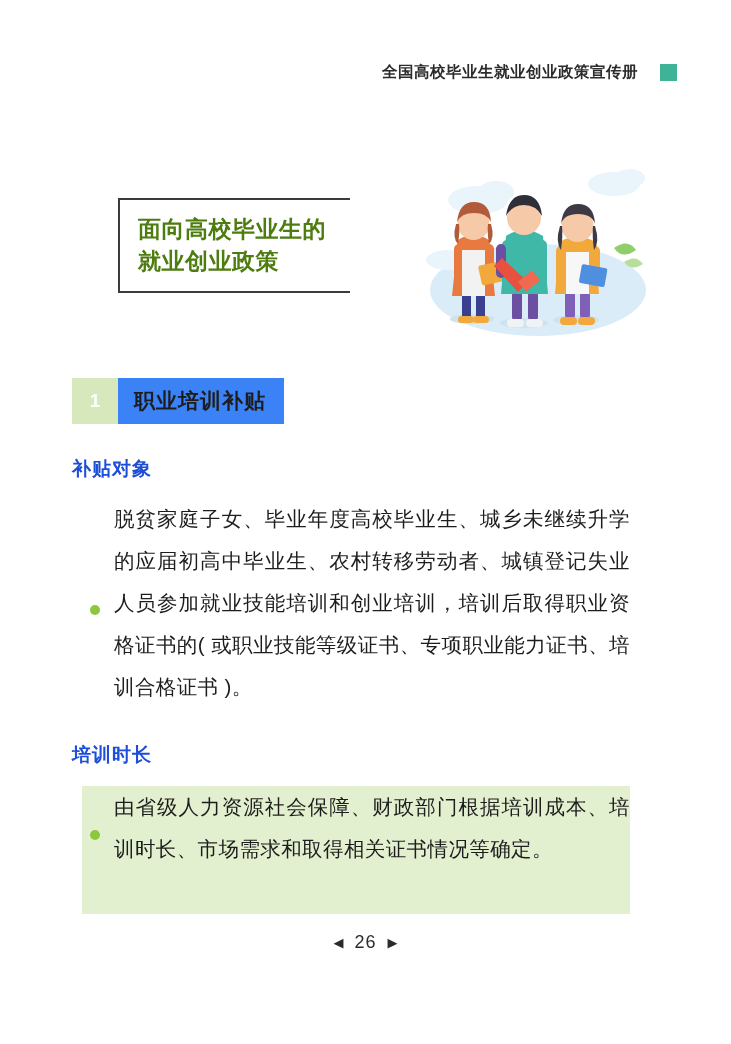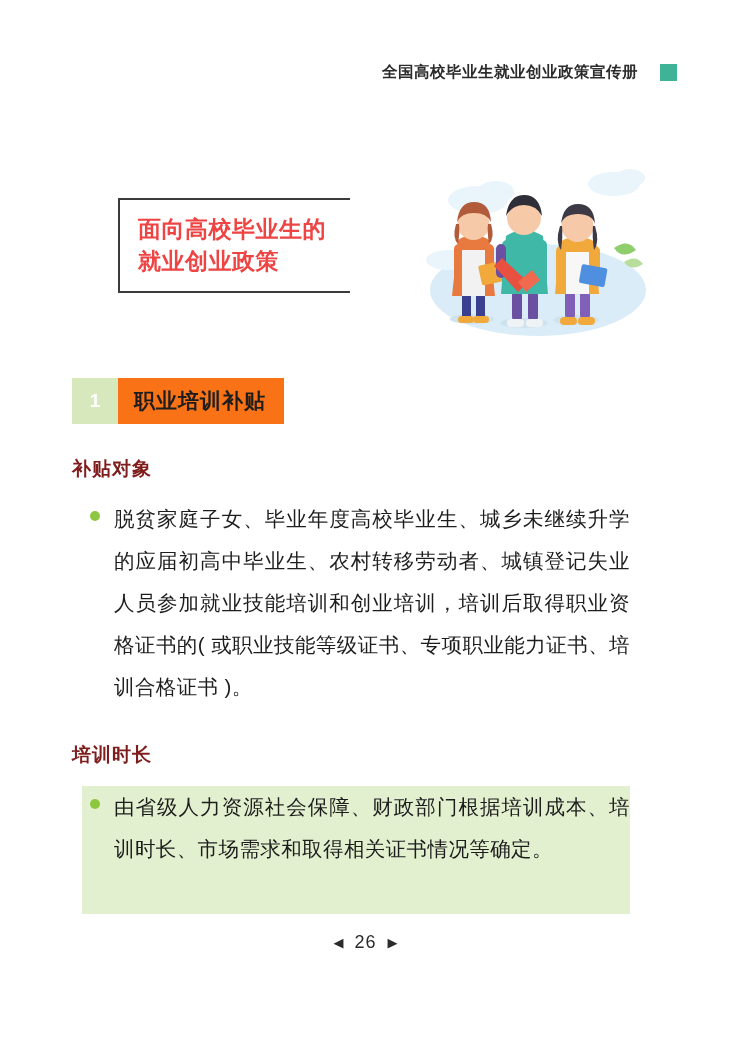--- a/index.html
+++ b/index.html
@@ -86,21 +86,21 @@
     width: 2px;
     background: #3b3b3b;
     align-self: stretch;
     margin: 0 0;
   }
   .chapter-title {
     padding: 10px 10px 10px 18px;
     font-size: 23px;
     font-weight: bold;
     line-height: 1.38;
-    color: #ef4444;
+    color: #4d7c0f;
     letter-spacing: 0.5px;
     white-space: pre-line;
   }
 
   
   .illustration {
     position: absolute;
     left: 418px;
     top: 140px;
     width: 250px;
@@ -120,21 +120,21 @@
     width: 46px;
     background: #d7e8bd;
     color: #ffffff;
     font-size: 19px;
     font-weight: bold;
     display: flex;
     align-items: center;
     justify-content: center;
   }
   .section-tag .tag-label {
-    background: #f97316;
+    background: #3b82f6;
     color: #1d1d1d;
     font-size: 21px;
     font-weight: bold;
     display: flex;
     align-items: center;
     padding: 0 18px 0 16px;
     letter-spacing: 1px;
     position: relative;
   }
   .section-tag .tag-label::after {
@@ -145,31 +145,31 @@
     width: 0;
     height: 0;
   }
 
   
   .subheading {
     position: absolute;
     left: 72px;
     font-size: 19px;
     font-weight: bold;
-    color: #7f1d1d;
+    color: #1d4ed8;
     letter-spacing: 1px;
   }
   #sub-0 { top: 456px; }
   #sub-1 { top: 742px; }
 
   
   .bullet-block {
     position: absolute;
     display: flex;
-    align-items: flex-start;
+    align-items: center;
   }
   .bullet-dot {
     width: 10px;
     height: 10px;
     border-radius: 50%;
     background: #8dc63f;
     margin-top: 13px;
     margin-right: 14px;
     flex: 0 0 auto;
   }

